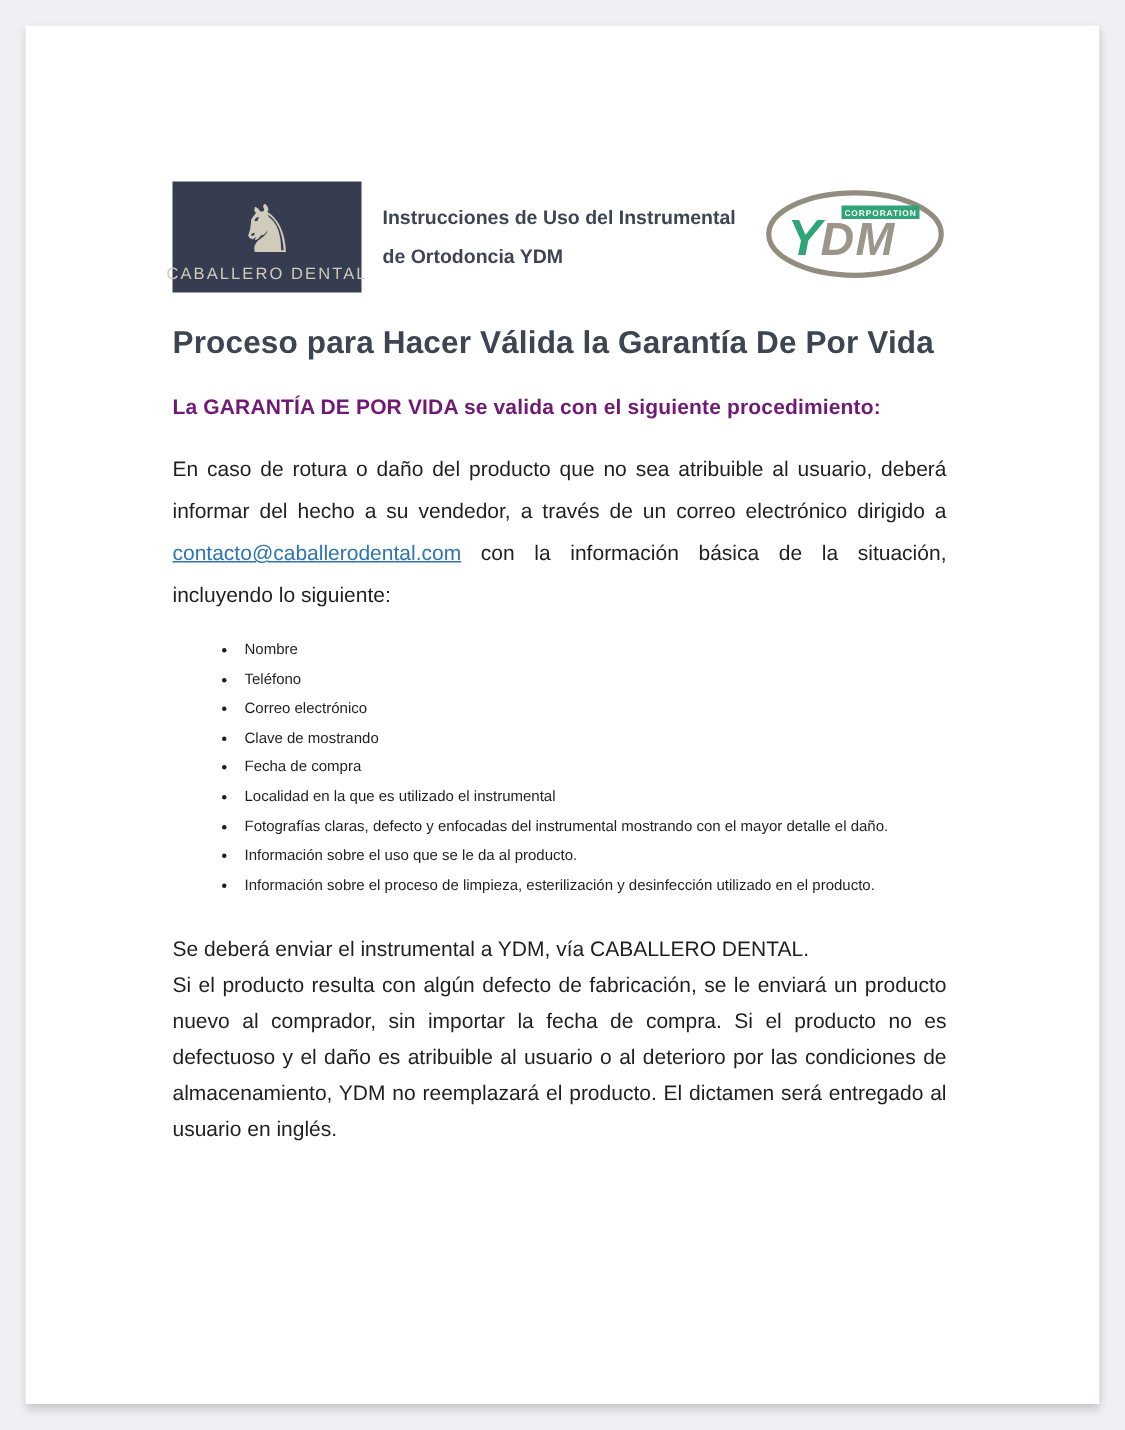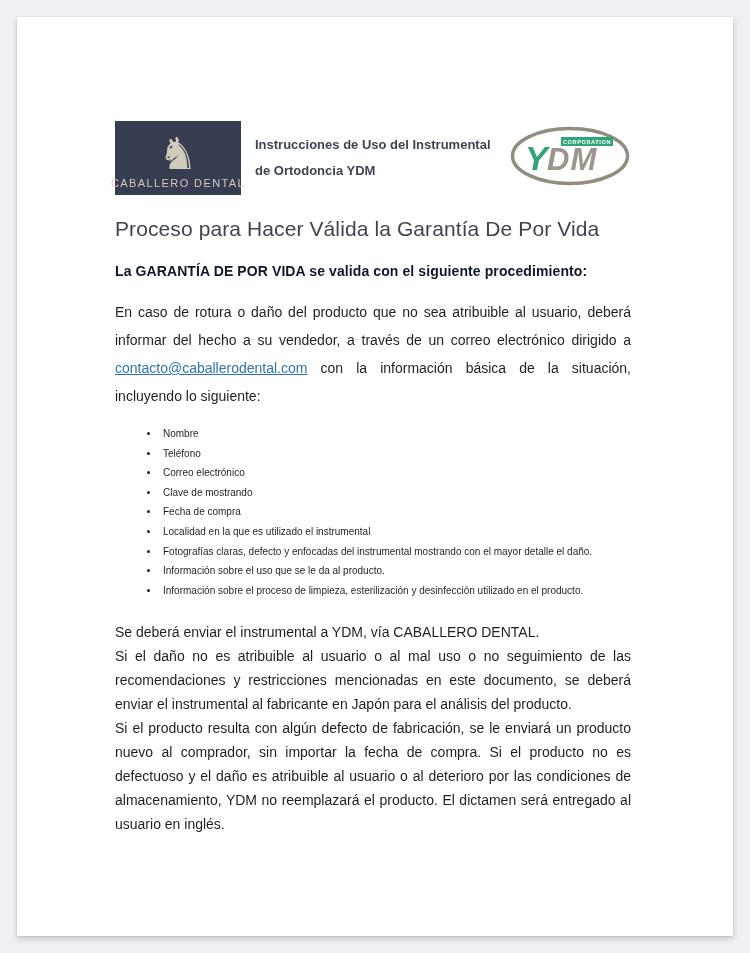--- a/index.html
+++ b/index.html
@@ -69,30 +69,30 @@
   }
   .ydm-logo {
     flex: 0 0 auto;
     margin-left: auto;
   }
 
   
   .main-title {
     margin-top: 22px;
     font-size: 21px;
-    font-weight: normal;
+    font-weight: bold;
     color: #3d4452;
     white-space: nowrap;
     letter-spacing: 0.1px;
   }
   .bold-heading {
     margin-top: 22px;
     font-size: 14px;
     font-weight: bold;
-    color: #0f172a;
+    color: #701a75;
     letter-spacing: 0.1px;
   }
   .body-par {
     margin-top: 19px;
     font-size: 14px;
     line-height: 28px;
     color: #1d2023;
     text-align: justify;
   }
   .email-link {
@@ -156,19 +156,18 @@
         <li>Fecha de compra</li>
         <li>Localidad en la que es utilizado el instrumental</li>
         <li>Fotografías claras, defecto y enfocadas del instrumental mostrando con el mayor detalle el daño.</li>
         <li>Información sobre el uso que se le da al producto.</li>
         <li>Información sobre el proceso de limpieza, esterilización y desinfección utilizado en el producto.</li>
       </ul>
 
 
       <div class="process-block">
         <p>Se deberá enviar el instrumental a YDM, vía CABALLERO DENTAL.</p>
-        <p>Si el daño no es atribuible al usuario o al mal uso o no seguimiento de las recomendaciones y restricciones mencionadas en este documento, se deberá enviar el instrumental al fabricante en Japón para el análisis del producto.</p>
         <p>Si el producto resulta con algún defecto de fabricación, se le enviará un producto nuevo al comprador, sin importar la fecha de compra. Si el producto no es defectuoso y el daño es atribuible al usuario o al deterioro por las condiciones de almacenamiento, YDM no reemplazará el producto. El dictamen será entregado al usuario en inglés.</p>
       </div>
 
     </div>
   </div>
 </div>
 
 </body></html>

